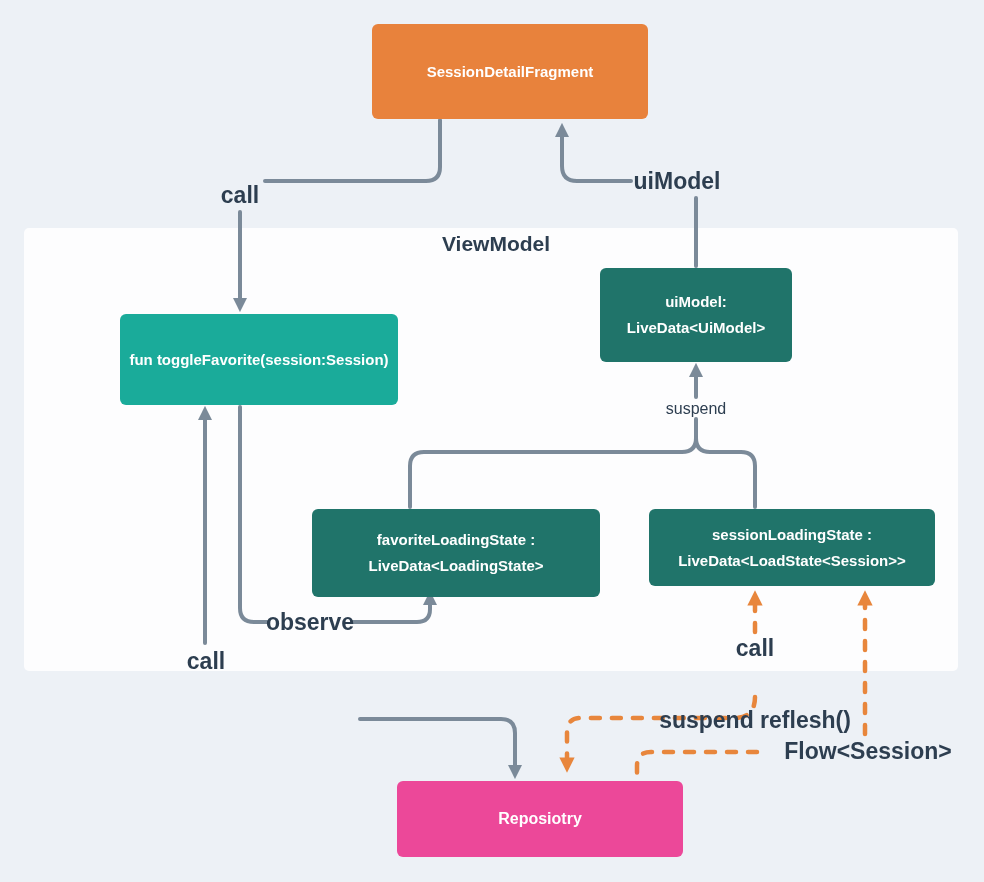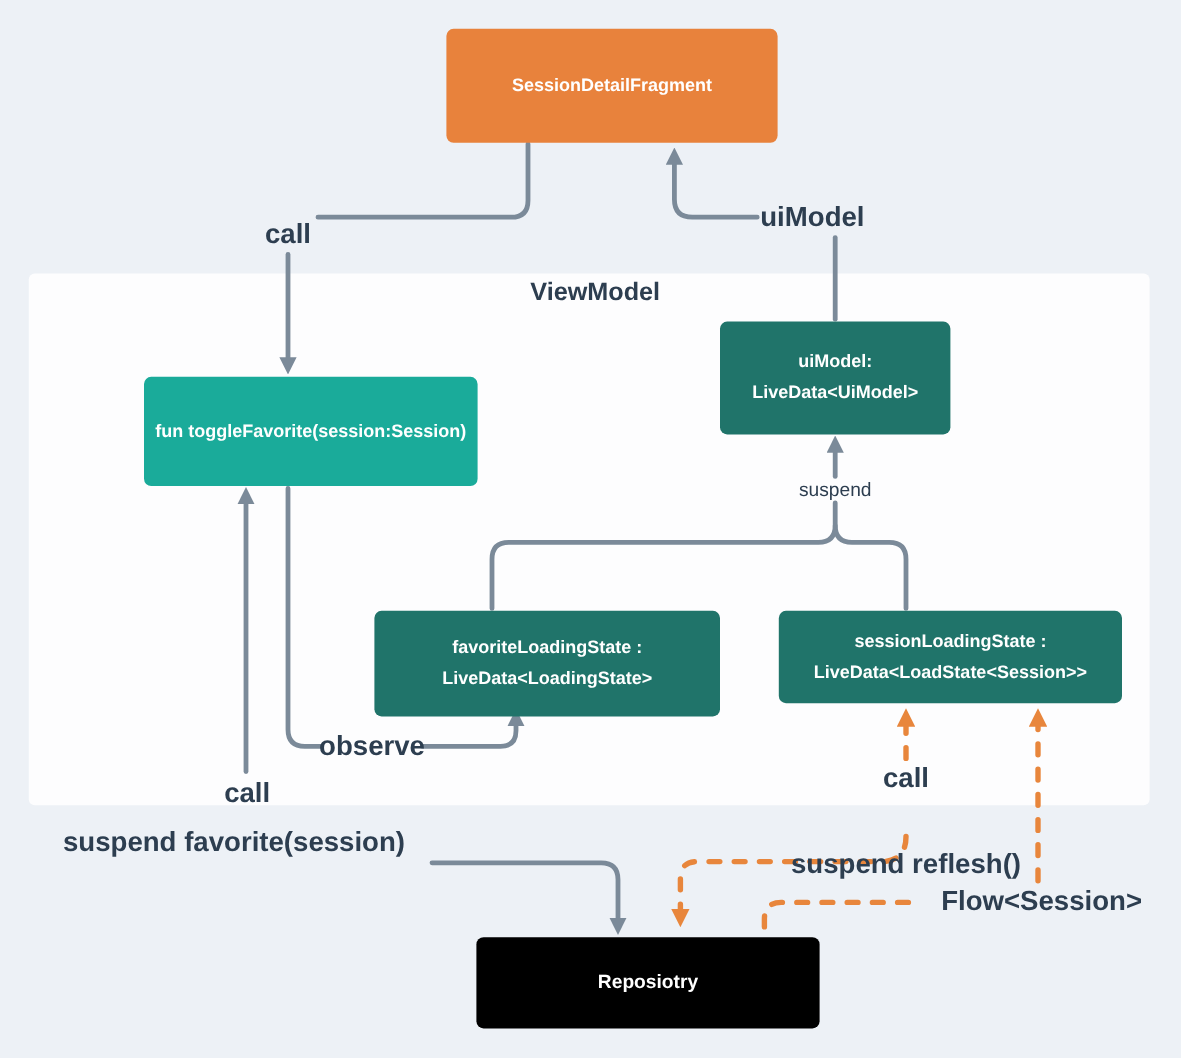--- a/index.html
+++ b/index.html
@@ -21,21 +21,21 @@
     position:absolute; display:flex; flex-direction:column;
     align-items:center; justify-content:center;
     color:#ffffff; font-weight:bold; text-align:center;
     border-radius:6px; line-height:26px;
   }
   .node-fragment  { left:372px; top:24px;  width:276px; height:95px; background:#e8823c; font-size:15px; }
   .node-toggle    { left:85px;  top:314px; width:278px; height:91px; background:#1aab9a; font-size:15px;margin-left:35px; }
   .node-uimodel   { left:600px; top:268px; width:192px; height:94px; background:#20746a; font-size:15px; }
   .node-favstate  { left:312px; top:509px; width:288px; height:88px; background:#20746a; font-size:15px; }
   .node-sessstate { left:649px; top:509px; width:286px; height:77px; background:#20746a; font-size:15px; }
-  .node-repo      { left:397px; top:781px; width:286px; height:76px; background:#000000; font-size:16px; }
+  .node-repo      { left:397px; top:781px; width:286px; height:76px; background:#ec4899; font-size:16px; }
 
   .lbl {
     position:absolute; transform:translate(-50%,-50%);
     color:#2d3e50; font-size:23px; font-weight:600; white-space:nowrap;
   }
   .lbl-viewmodel   { left:496px; top:244px; font-size:21px; }
   .lbl-call-top    { left:240px; top:195px; }
   .lbl-observe     { left:677px; top:181px; }
   .lbl-combine     { left:696px; top:409px; font-size:16px; font-weight:500; }
   .lbl-change      { left:310px; top:622px; }
@@ -110,18 +110,17 @@
   <div class="node node-repo">
     <span>Reposiotry</span>
   </div>
 
   <div class="lbl lbl-viewmodel">ViewModel</div>
   <div class="lbl lbl-call-top">call</div>
   <div class="lbl lbl-observe">uiModel</div>
   <div class="lbl lbl-combine">suspend</div>
   <div class="lbl lbl-change">observe</div>
   <div class="lbl lbl-call-left">call</div>
-  <div class="lbl lbl-susp-fav">suspend favorite(session)</div>
   <div class="lbl lbl-call-right">call</div>
   <div class="lbl lbl-susp-ref">suspend reflesh()</div>
   <div class="lbl lbl-flow">Flow&lt;Session&gt;</div>
 
 </div>
 
 </body></html>

